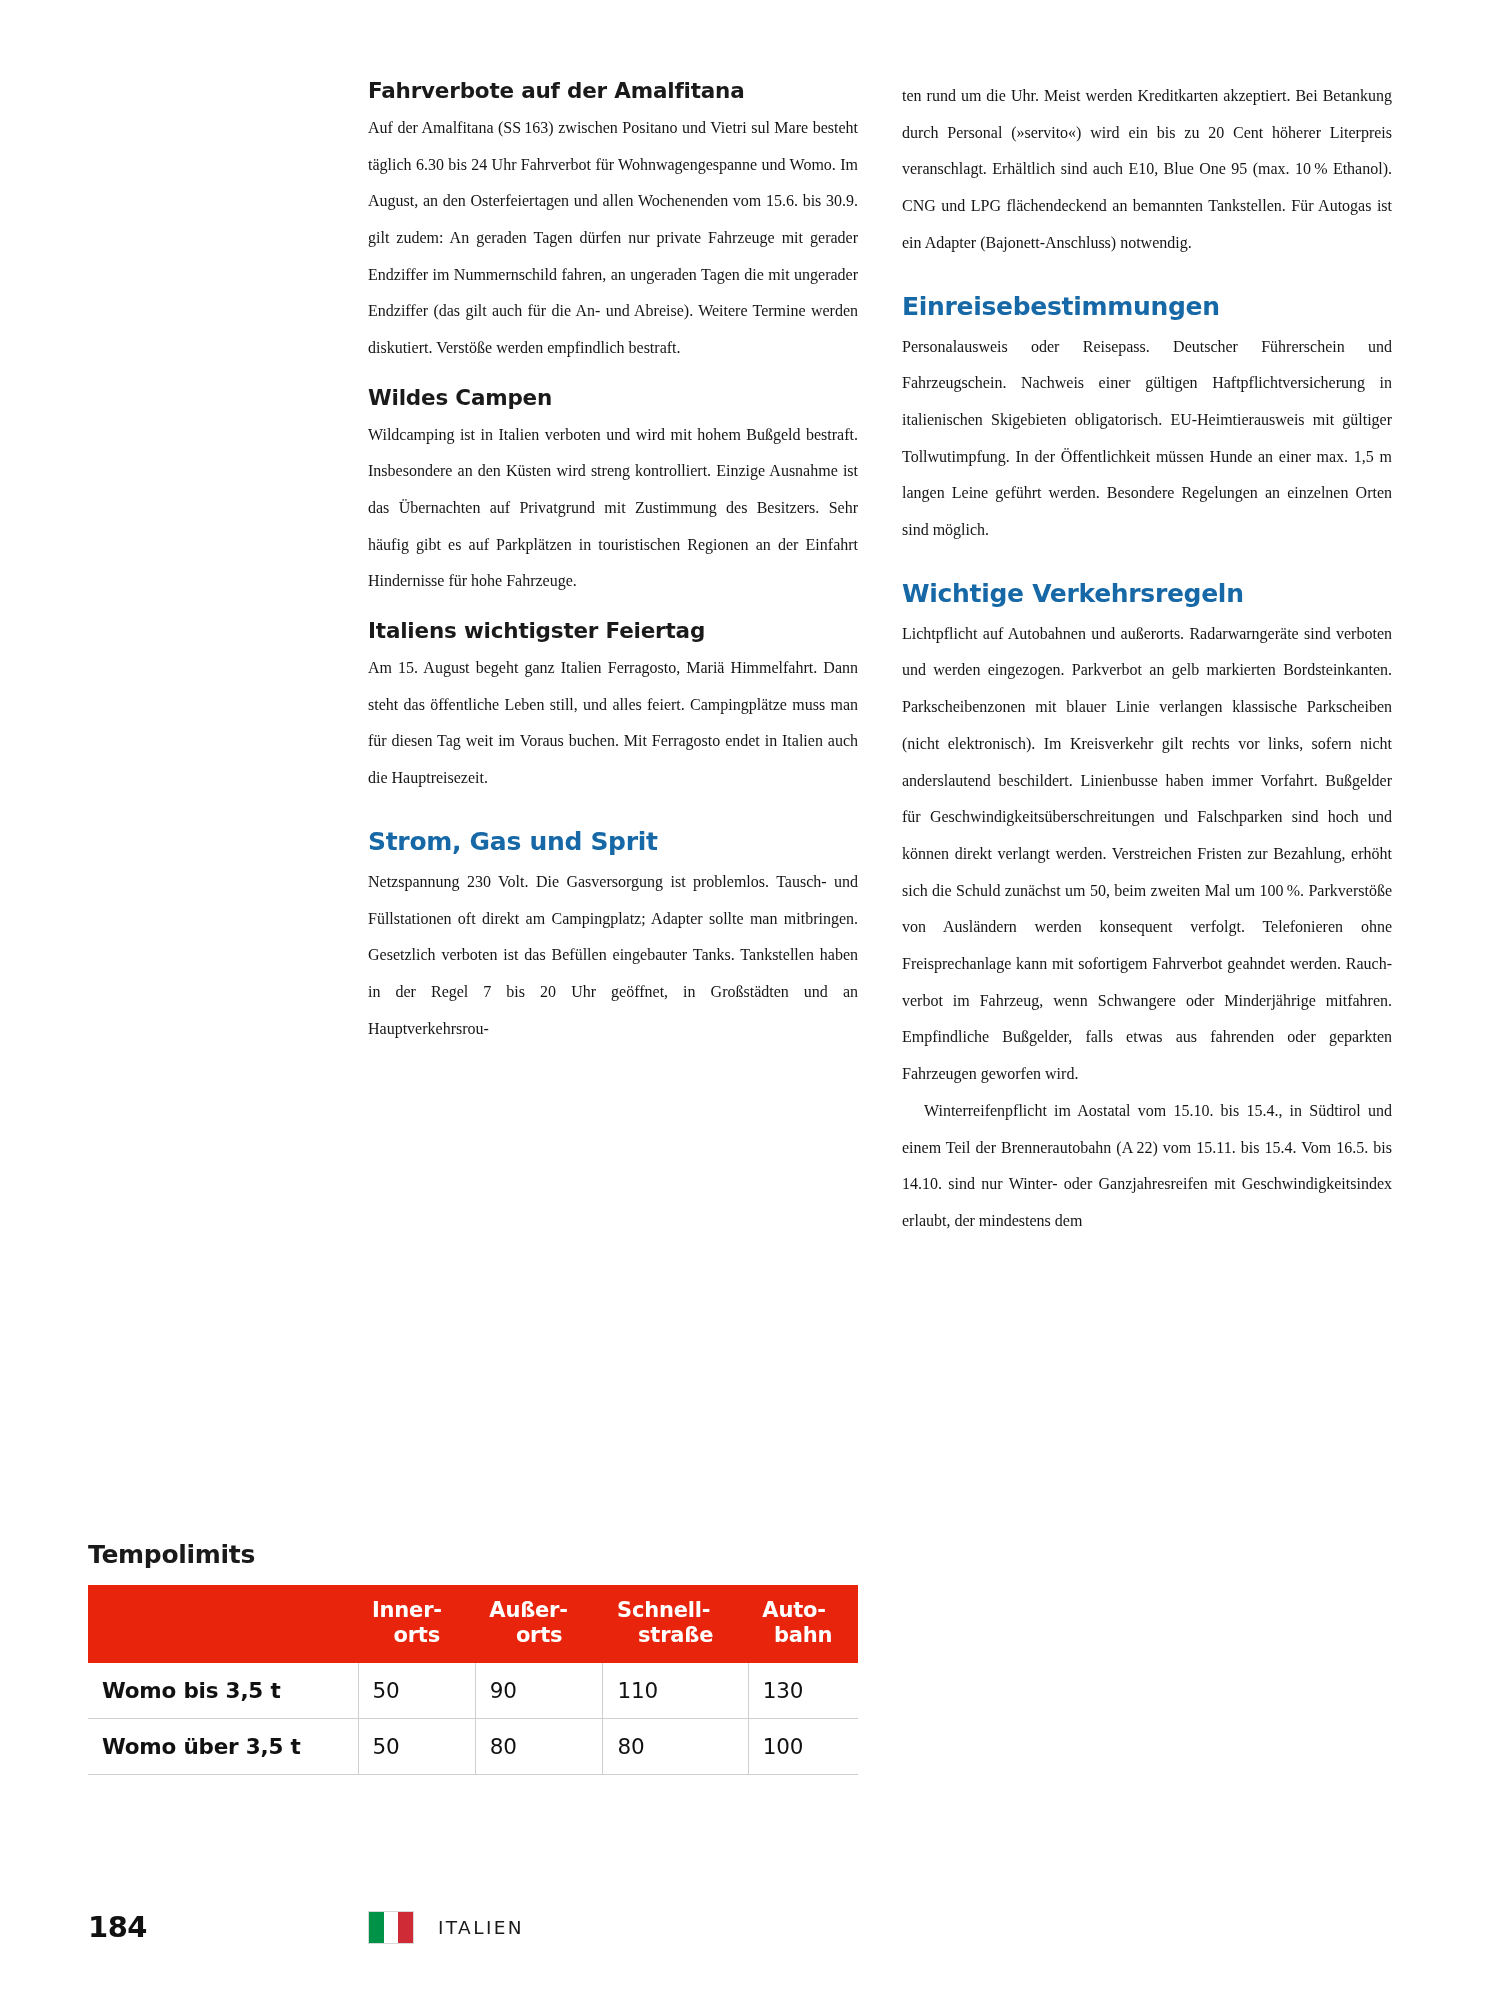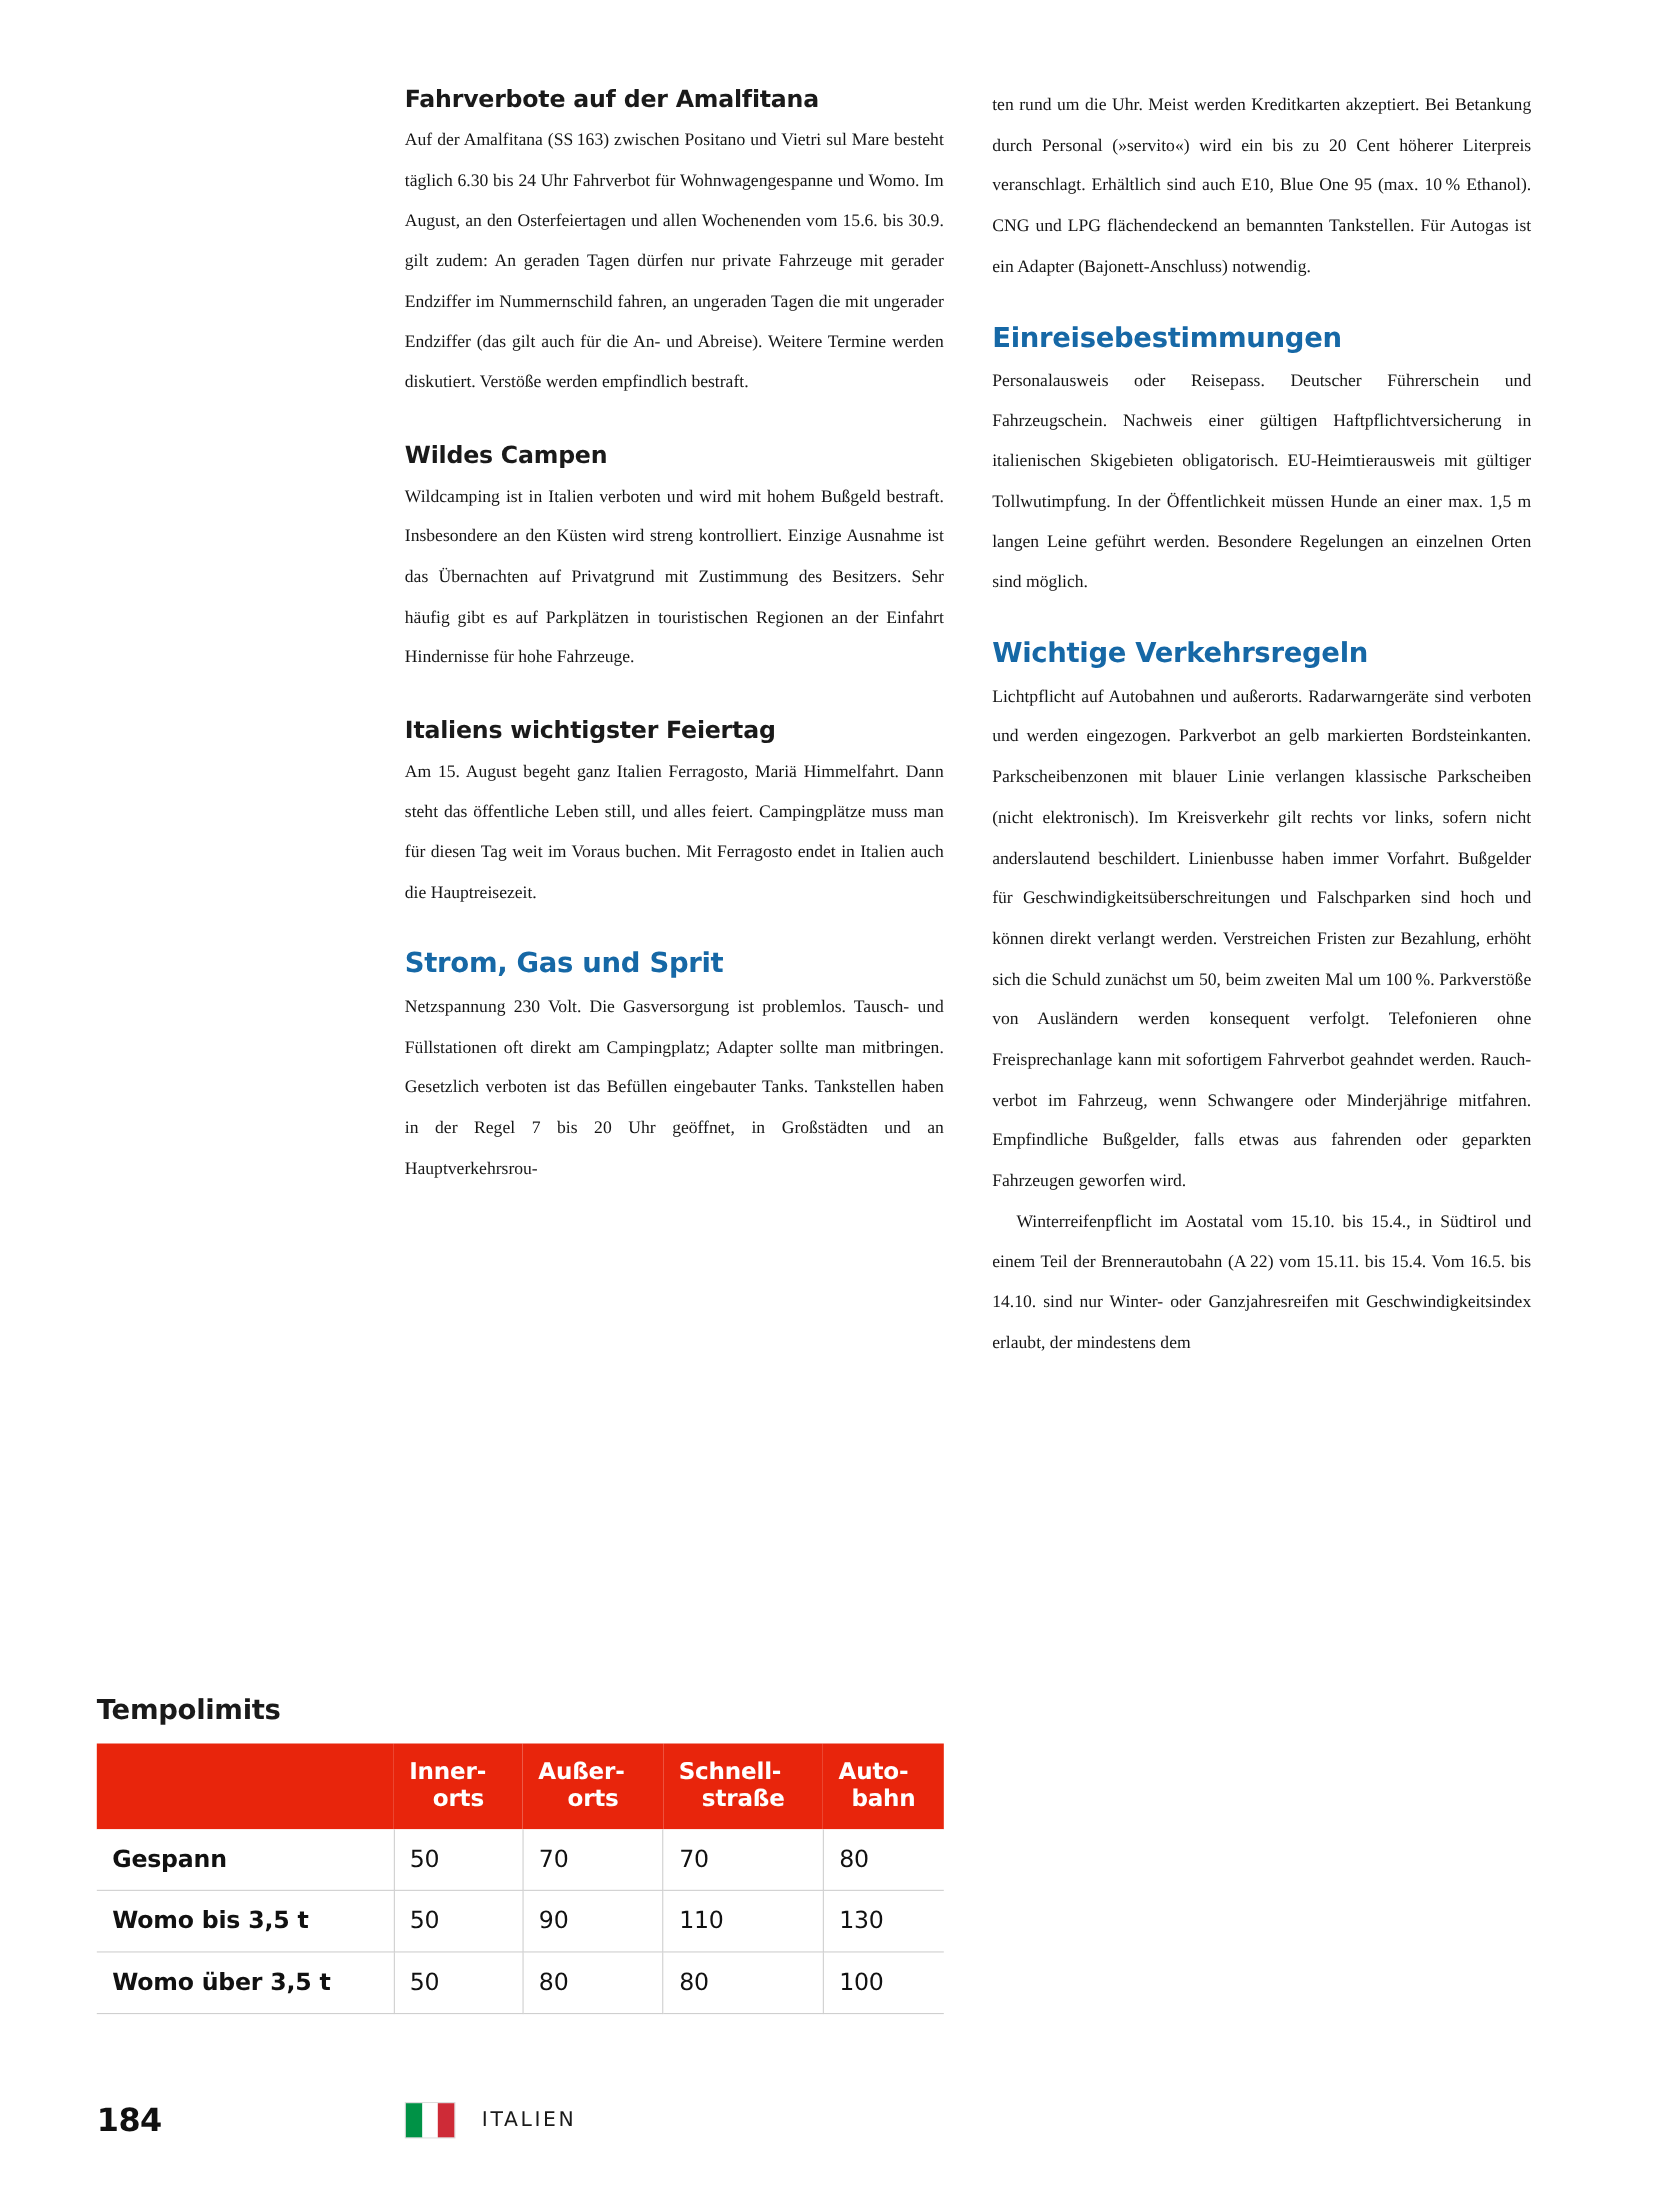--- a/index.html
+++ b/index.html
@@ -57,21 +57,21 @@
   p.body {
     font-family: "Liberation Serif", serif;
     font-size: 16px;
     line-height: 36.7px;
     color: #151515;
     text-align: justify;
     text-justify: inter-word;
     hyphens: manual;
   }
 
-  p.body + .sub-head { margin-top: 35px; }
+  p.body + .sub-head { margin-top: 18px; }
   p.body.indent { text-indent: 22px; }
 
   
   .table-block {
     position: absolute;
     left: 88px;
     top: 1540px;
     width: 770px;
   }
 
@@ -219,27 +219,20 @@
             <span>Schnell-</span>
             <span class="hdr-line2">straße</span>
           </th>
           <th>
             <span>Auto-</span>
             <span class="hdr-line2">bahn</span>
           </th>
         </tr>
       </thead>
       <tbody>
-        <tr>
-          <td class="rowlabel">Gespann</td>
-          <td>50</td>
-          <td>70</td>
-          <td>70</td>
-          <td>80</td>
-        </tr>
         <tr>
           <td class="rowlabel">Womo bis 3,5 t</td>
           <td>50</td>
           <td>90</td>
           <td>110</td>
           <td>130</td>
         </tr>
         <tr>
           <td class="rowlabel">Womo über 3,5 t</td>
           <td>50</td>

